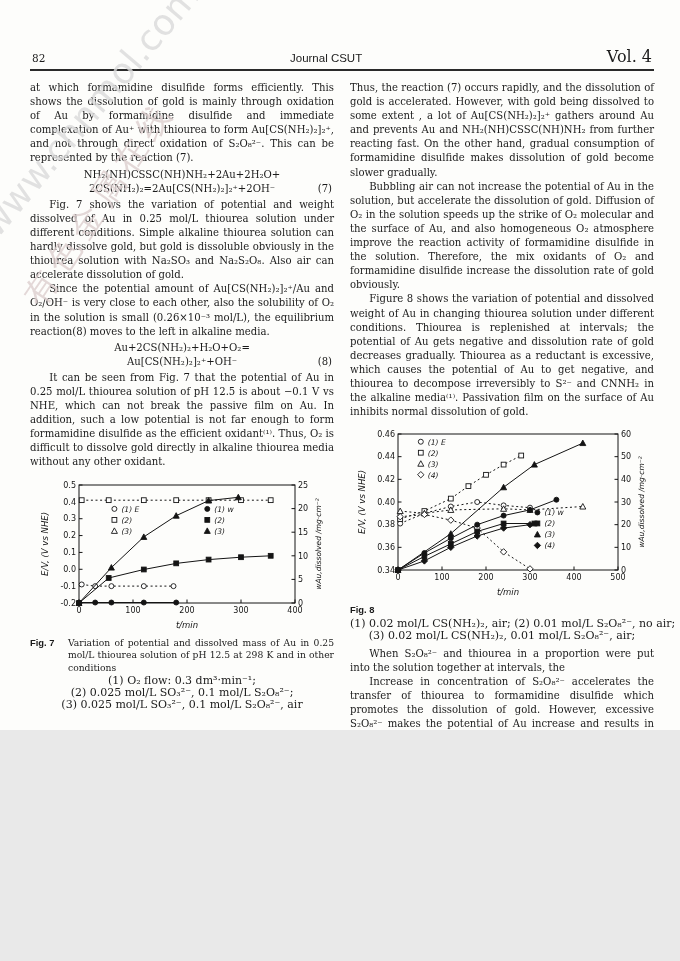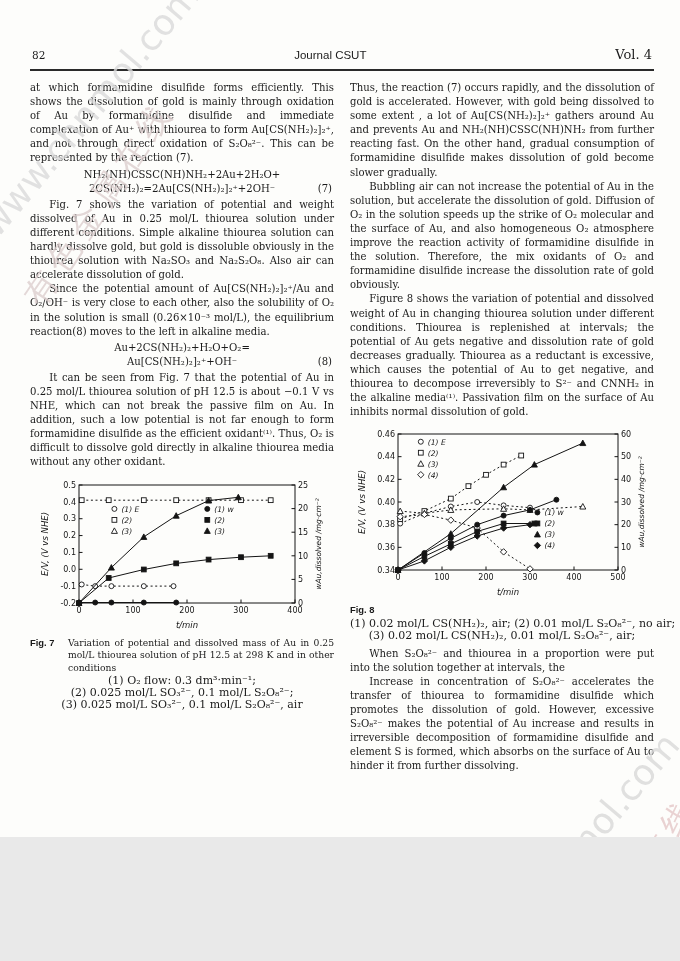--- a/index.html
+++ b/index.html
@@ -1,22 +1,22 @@
 <!DOCTYPE html>
 <html><head>
 <meta charset="utf-8">
 <style>
   html,body{margin:0;padding:0;background:#e9e9e9;}
-  .page{position:relative;width:680px;height:837px;background:#fdfdfb;overflow:hidden;
+  .page{position:relative;width:680px;height:730px;background:#fdfdfb;overflow:hidden;
         font-family:"DejaVu Serif",serif;color:#1b1b1b;}
   .header{position:absolute;top:47px;left:32px;right:28px;display:flex;
           justify-content:space-between;align-items:baseline;z-index:2;}
   .header .pagenum{font-size:10.5px;}
   .header .jtitle{font-family:"Liberation Sans",sans-serif;font-weight:normal;font-size:11.5px;}
-  .header .vol{font-size:13px;}
+  .header .vol{font-size:16px;}
   .rule{position:absolute;top:69px;left:30px;right:26px;border-top:2px solid #2a2a2a;z-index:2;}
   .columns{position:absolute;top:81px;left:30px;width:624px;display:flex;gap:16px;z-index:2;}
   .col{width:304px;font-size:10.1px;line-height:14.1px;text-align:justify;}
   .col p{margin:0;text-indent:1.9em;}
   .col p.cont{text-indent:0;}
   .equation{position:relative;margin:2px 0 2px 0;}
   .eq-line{text-align:center;text-indent:0;}
   .eq-num{position:absolute;right:2px;bottom:0;}
   .chartbox{margin:7px auto 2px auto;text-align:center;}
   .figcap{display:flex;font-size:9.2px;line-height:12.6px;margin-top:1px;text-align:justify;}

